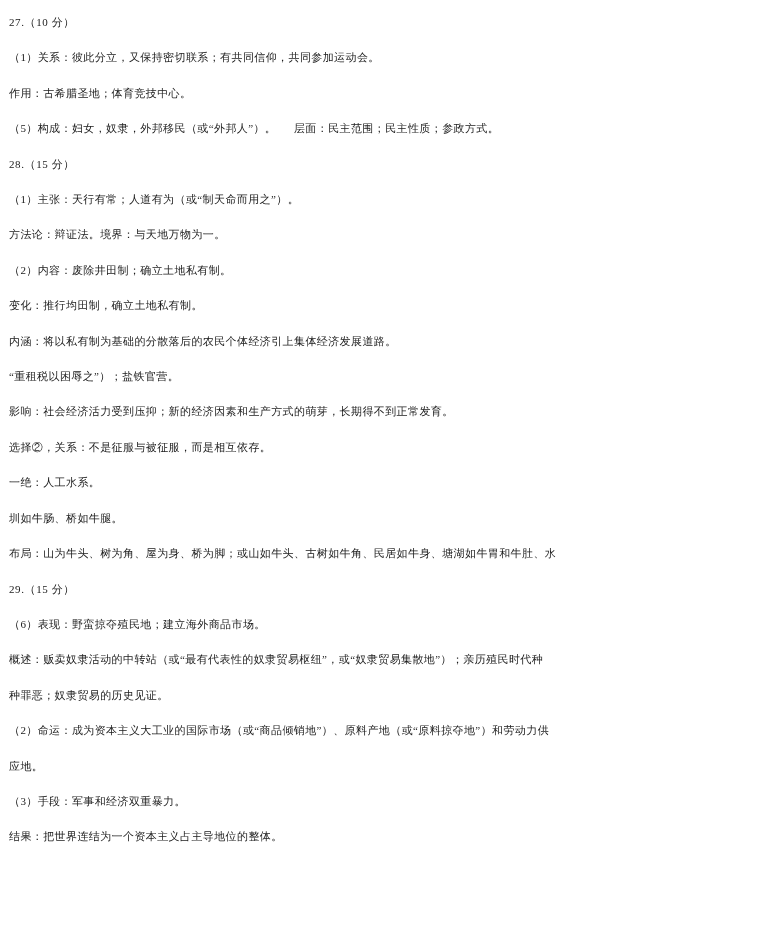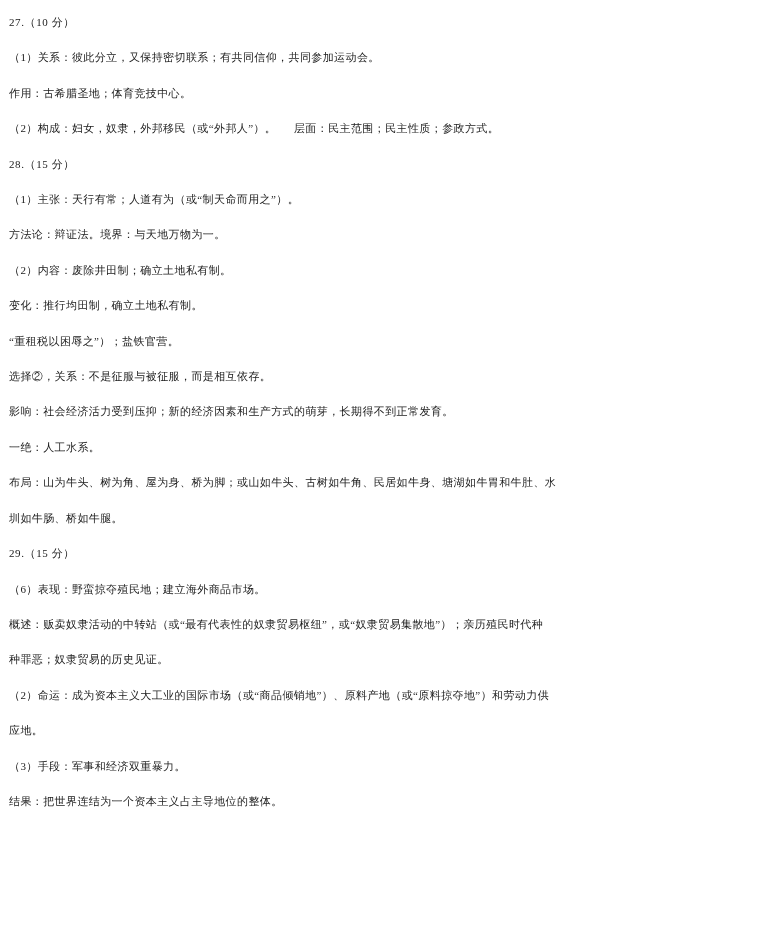--- a/index.html
+++ b/index.html
@@ -32,32 +32,33 @@
   }
 </style>
 </head>
 <body>
 
 <div class="page">
   <div>
       <div class="line heading">27.（10 分）</div>
       <div class="line">（1）关系：彼此分立，又保持密切联系；有共同信仰，共同参加运动会。</div>
       <div class="line">作用：古希腊圣地；体育竞技中心。</div>
-      <div class="line">（2）构成：妇女，奴隶，外邦移民（或“外邦人”）。　  层面：民主范围；民主性质；参政方式。</div>
+      <div class="line">（5）构成：妇女，奴隶，外邦移民（或“外邦人”）。　  层面：民主范围；民主性质；参政方式。</div>
       <div class="line heading">28.（15 分）</div>
       <div class="line">（1）主张：天行有常；人道有为（或“制天命而用之”）。</div>
       <div class="line">方法论：辩证法。境界：与天地万物为一。</div>
       <div class="line">（2）内容：废除井田制；确立土地私有制。</div>
       <div class="line">变化：推行均田制，确立土地私有制。</div>
+      <div class="line">内涵：将以私有制为基础的分散落后的农民个体经济引上集体经济发展道路。</div>
       <div class="line">“重租税以困辱之”）；盐铁官营。</div>
+      <div class="line">影响：社会经济活力受到压抑；新的经济因素和生产方式的萌芽，长期得不到正常发育。</div>
       <div class="line">选择②，关系：不是征服与被征服，而是相互依存。</div>
-      <div class="line">影响：社会经济活力受到压抑；新的经济因素和生产方式的萌芽，长期得不到正常发育。</div>
       <div class="line">一绝：人工水系。</div>
+      <div class="line">圳如牛肠、桥如牛腿。</div>
       <div class="line">布局：山为牛头、树为角、屋为身、桥为脚；或山如牛头、古树如牛角、民居如牛身、塘湖如牛胃和牛肚、水</div>
-      <div class="line">圳如牛肠、桥如牛腿。</div>
       <div class="line heading">29.（15 分）</div>
       <div class="line">（6）表现：野蛮掠夺殖民地；建立海外商品市场。</div>
       <div class="line">概述：贩卖奴隶活动的中转站（或“最有代表性的奴隶贸易枢纽”，或“奴隶贸易集散地”）；亲历殖民时代种</div>
       <div class="line">种罪恶；奴隶贸易的历史见证。</div>
       <div class="line">（2）命运：成为资本主义大工业的国际市场（或“商品倾销地”）、原料产地（或“原料掠夺地”）和劳动力供</div>
       <div class="line">应地。</div>
       <div class="line">（3）手段：军事和经济双重暴力。</div>
       <div class="line">结果：把世界连结为一个资本主义占主导地位的整体。</div>
     </div>
 </div>

